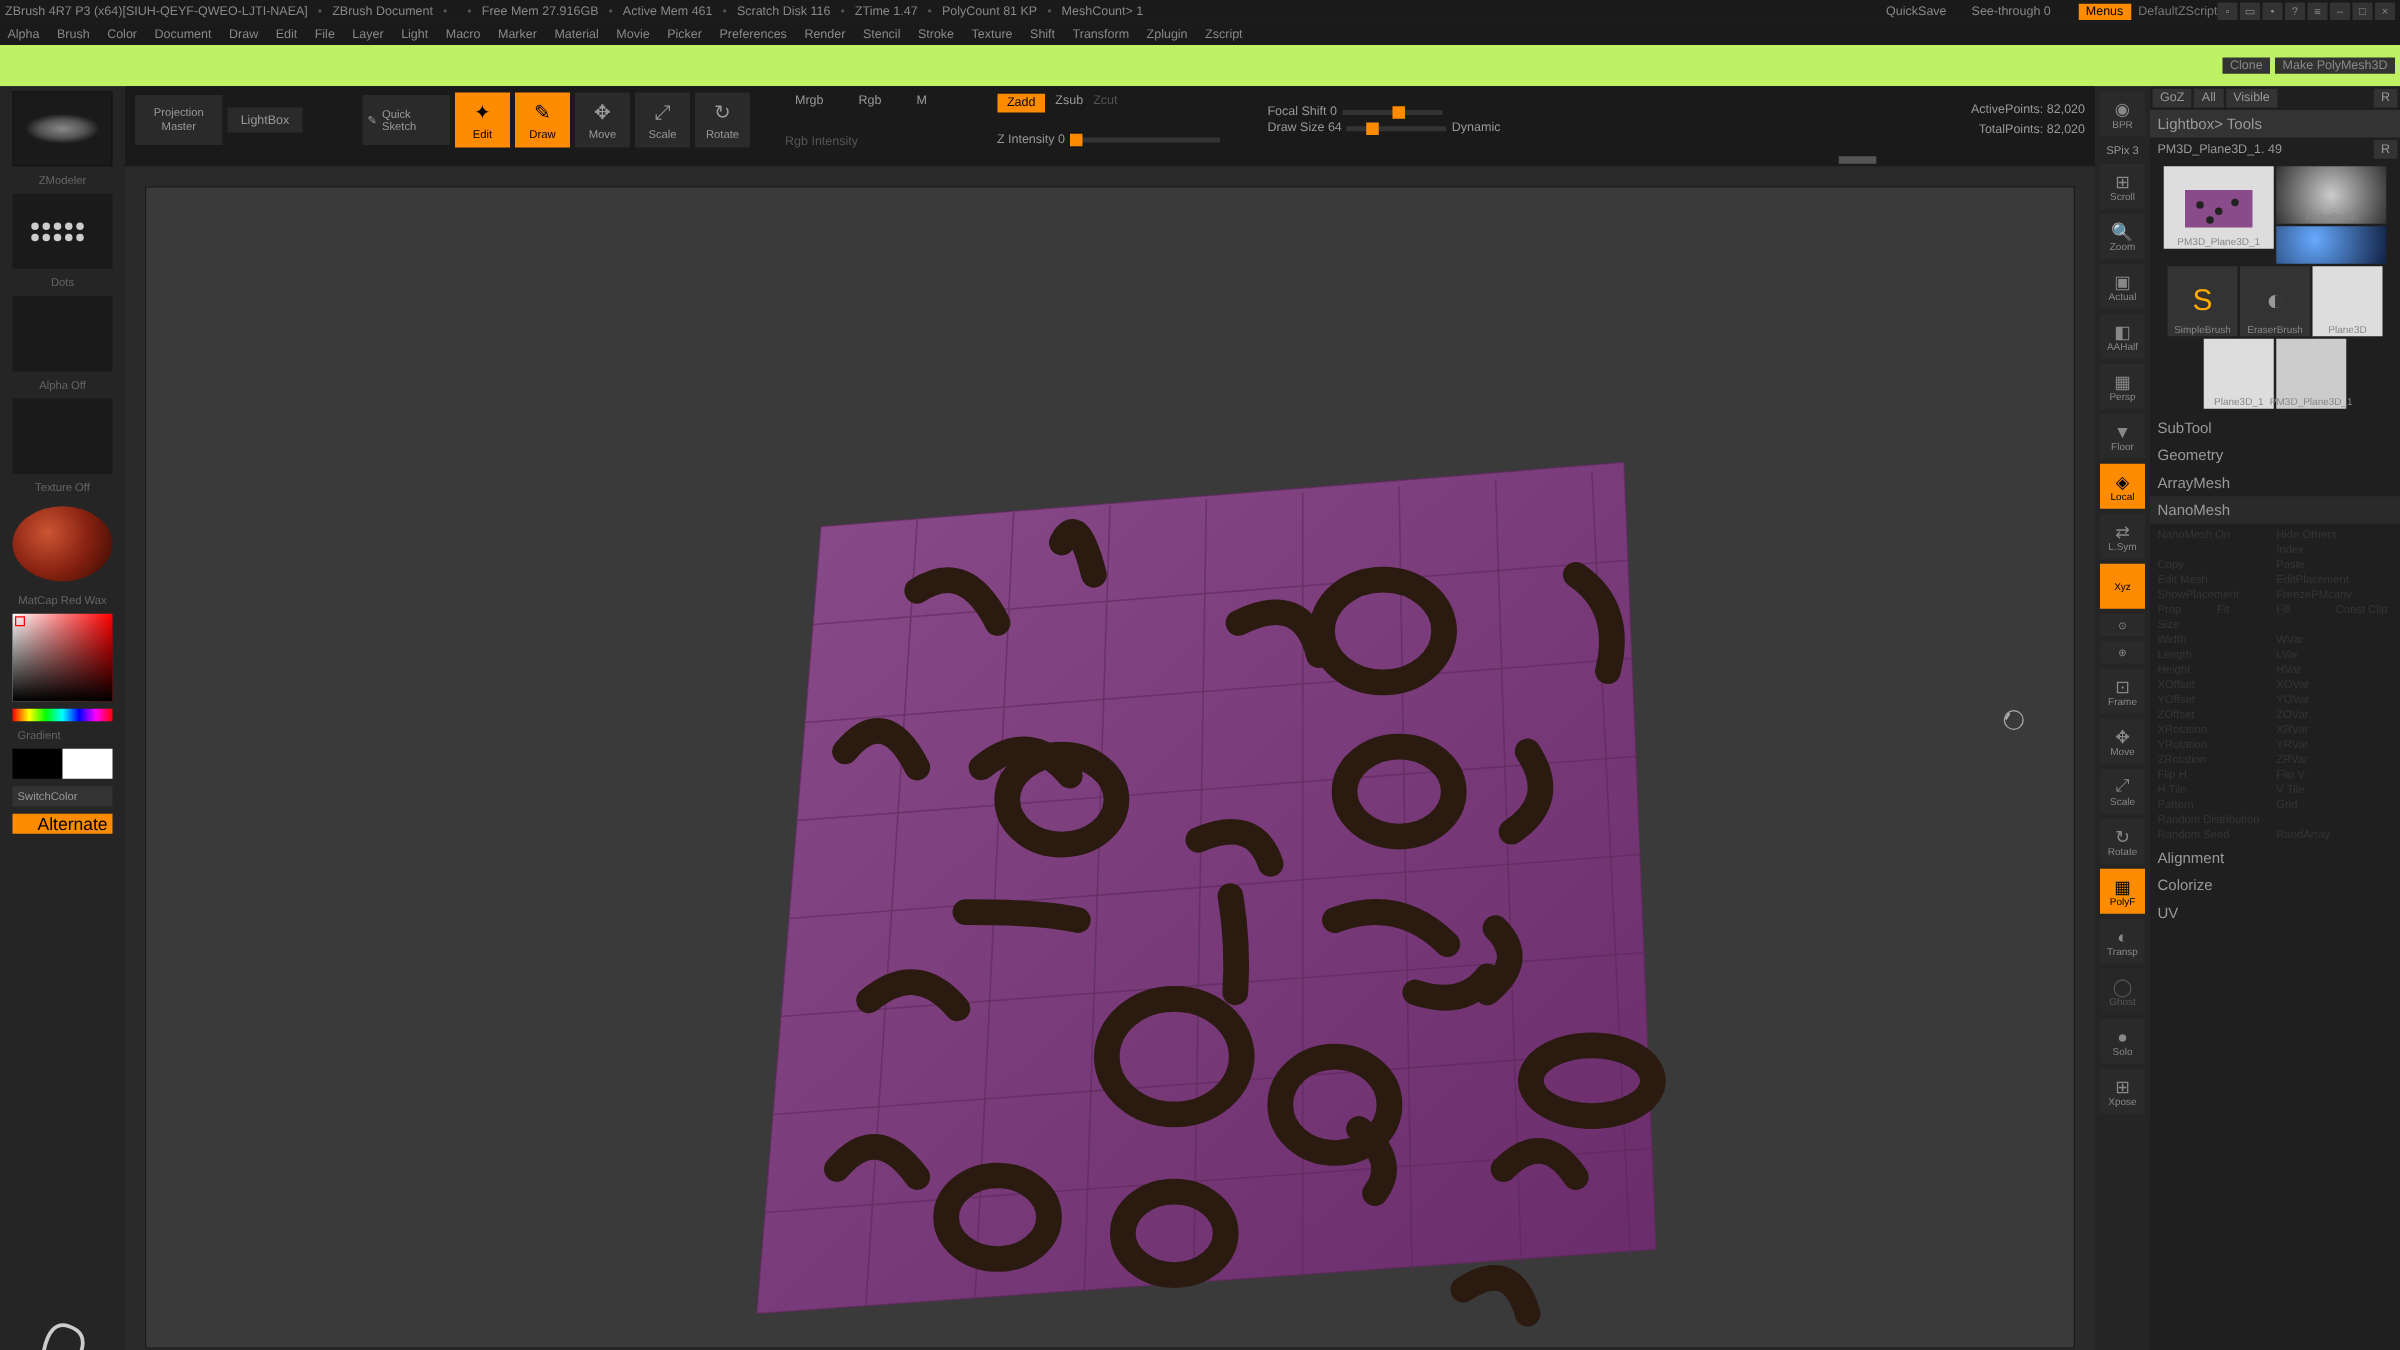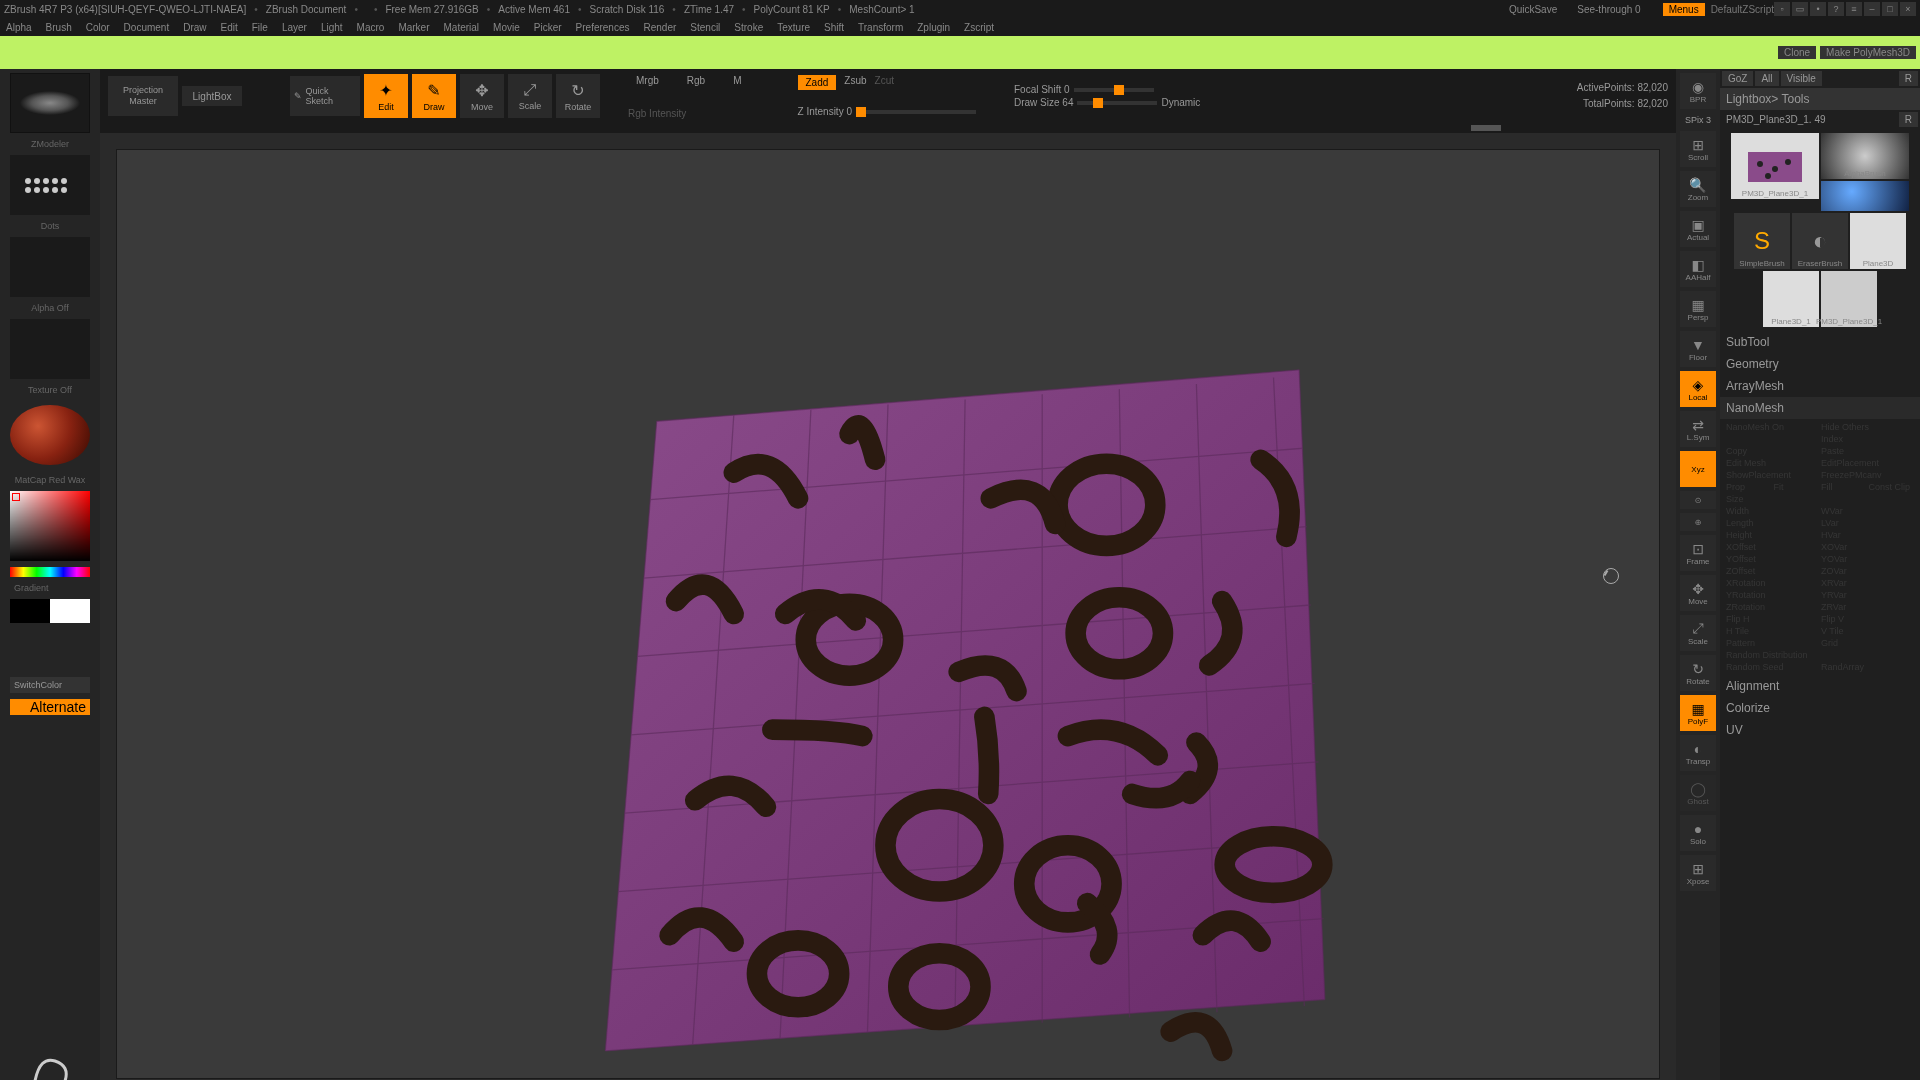--- a/index.html
+++ b/index.html
@@ -26,21 +26,21 @@
 .left-panel .stroke-preview { width: 80px; height: 60px; background: #1a1a1a; display: flex; align-items: center; justify-content: center; }
 .left-panel .dots { display: flex; flex-wrap: wrap; gap: 3px; width: 50px; }
 .left-panel .dot { width: 6px; height: 6px; background: #ccc; border-radius: 50%; }
 .left-panel .alpha-box { width: 80px; height: 60px; background: #1a1a1a; }
 .left-panel .texture-box { width: 80px; height: 60px; background: #1a1a1a; }
 .left-panel .material-box { width: 80px; height: 60px; background: radial-gradient(circle at 35% 35%, #cc5533 0%, #882211 50%, #330800 100%); border-radius: 50%; margin: 4px auto; }
 .left-panel .color-picker { width: 80px; height: 70px; background: linear-gradient(to right, #fff, #f00), linear-gradient(to bottom, transparent, #000); background-blend-mode: multiply; position: relative; }
 .left-panel .hue-bar { width: 80px; height: 10px; background: linear-gradient(to right, #f00, #ff0, #0f0, #0ff, #00f, #f0f, #f00); }
 .left-panel .swatch-row { display: flex; width: 80px; }
 .left-panel .swatch { flex: 1; height: 24px; }
-.left-panel .switchcolor { width: 80px; height: 16px; background: #333; font-size: 9px; display: flex; align-items: center; padding: 0 4px; margin-top: 48px; }
+.left-panel .switchcolor { width: 80px; height: 16px; background: #333; font-size: 9px; display: flex; align-items: center; padding: 0 4px; }
 .left-panel .alternate { width: 80px; height: 16px; background: #ff8c00; color: #000; font-size: 14px; display: flex; align-items: center; padding: 0 20px; }
 .left-panel .logo { margin-top: auto; width: 50px; height: 50px; }
 
 .center { flex: 1; display: flex; flex-direction: column; background: #2a2a2a; position: relative; }
 .toolbar { height: 54px; background: #1a1a1a; display: flex; align-items: center; padding: 0 8px; gap: 4px; }
 .toolbar .proj-master { width: 70px; height: 40px; background: #2a2a2a; font-size: 9px; display: flex; align-items: center; justify-content: center; text-align: center; line-height: 1.2; }
 .toolbar .lightbox { width: 60px; height: 20px; background: #2a2a2a; font-size: 10px; display: flex; align-items: center; justify-content: center; }
 .toolbar .sketch-btn { width: 70px; height: 40px; background: #2a2a2a; display: flex; align-items: center; font-size: 9px; padding: 0 4px; gap: 4px; }
 .toolbar .mode-btn { width: 44px; height: 44px; background: #2a2a2a; display: flex; flex-direction: column; align-items: center; justify-content: center; font-size: 9px; gap: 2px; }
 .toolbar .mode-btn.active { background: #ff8c00; color: #000; }

